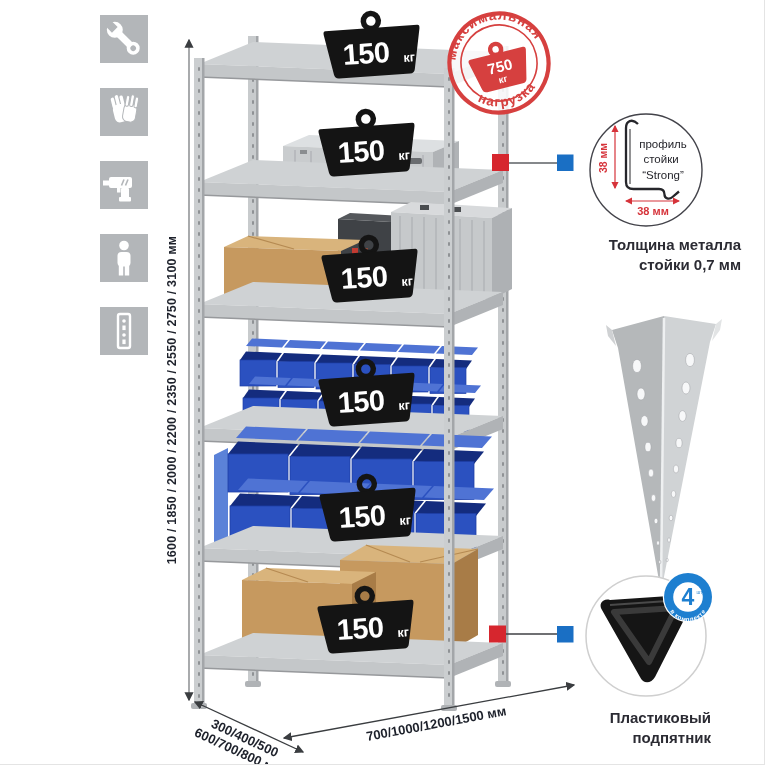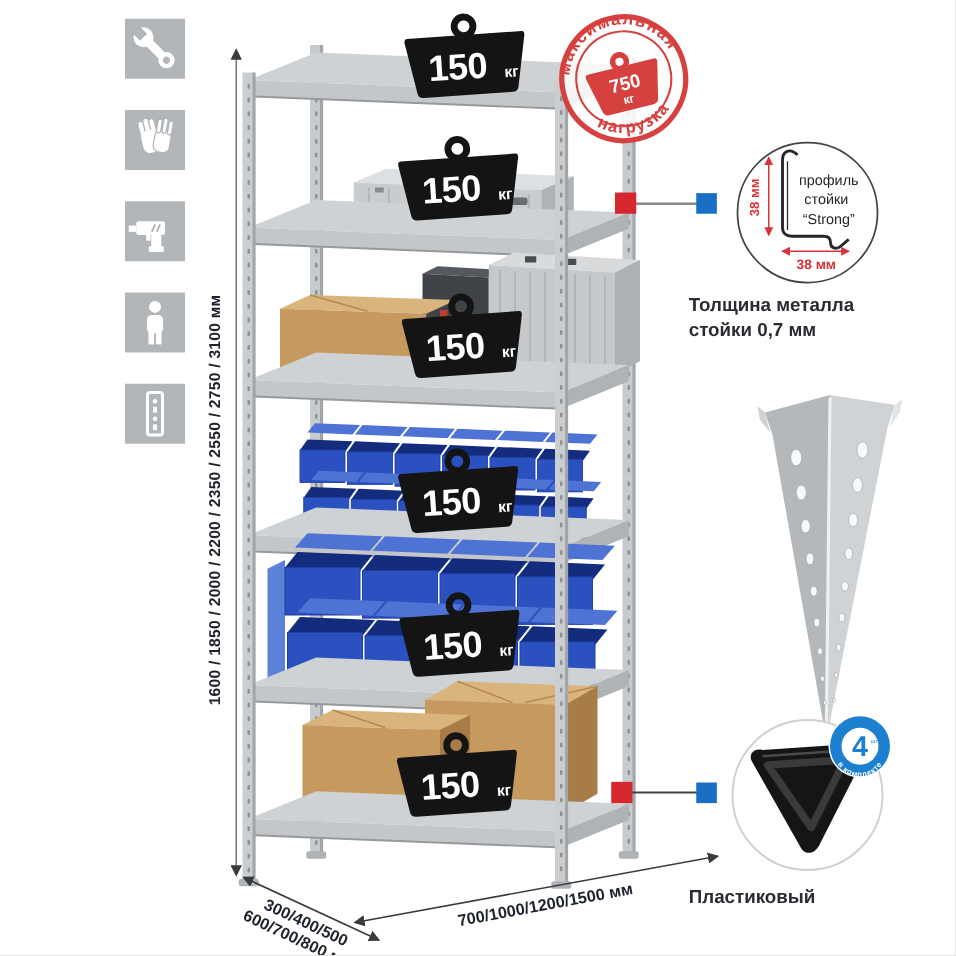--- a/index.html
+++ b/index.html
@@ -1,21 +1,21 @@
 <!DOCTYPE html>
 <html><head>
 <meta charset="utf-8">
 <style>
   html,body{margin:0;padding:0;background:#fff;}
   .stage{position:relative;width:765px;height:765px;background:#fff;overflow:hidden;
          font-family:"Liberation Sans",sans-serif;border-right:1px solid #e4e4e4;border-bottom:1px solid #e4e4e4;box-sizing:border-box;}
   .icon-box{position:absolute;left:100px;width:48px;height:48px;background:#b3b6b9;}
   .icon-box svg{display:block;}
   .main-svg{position:absolute;left:0;top:0;}
-  .fig-caption{position:absolute;width:190px;text-align:left;font-size:15px;font-weight:600;
+  .fig-caption{position:absolute;width:190px;text-align:right;font-size:15px;font-weight:600;
                color:#2b2b33;line-height:20px;}
   
   .dim-text{font-weight:bold;font-size:13px;fill:#1d212b;}
   .height-text{font-weight:bold;font-size:12.5px;fill:#1d212b;letter-spacing:.2px;}
   .badge-val{font-weight:bold;font-size:29px;fill:#ffffff;text-anchor:middle;letter-spacing:-.5px;}
   .badge-unit{font-weight:bold;font-size:12.5px;fill:#ffffff;}
   .stamp-arc{font-weight:bold;font-size:13.5px;letter-spacing:1.1px;}
   .stamp-val{font-weight:bold;font-size:15px;fill:#fff;text-anchor:middle;}
   .stamp-unit{font-weight:bold;font-size:9.5px;fill:#fff;text-anchor:middle;}
   .profile-label{font-size:11.5px;fill:#26262c;text-anchor:middle;}
@@ -497,17 +497,18 @@
           <textPath href="#kitArc" startOffset="50%">в комплекте</textPath>
         </text>
       </g>
     </g>
   </svg>
 
   <div class="fig-caption" style="left:551px;top:235px">
     <div>Толщина металла</div>
     <div>стойки 0,7 мм</div>
   </div>
-  <div class="fig-caption" style="left:551px;top:708px">
+  <div class="fig-caption" style="left:521px;top:708px">
     <div>Пластиковый</div>
+    <div>подпятник</div>
   </div>
 
 </div>
 
 </body></html>

